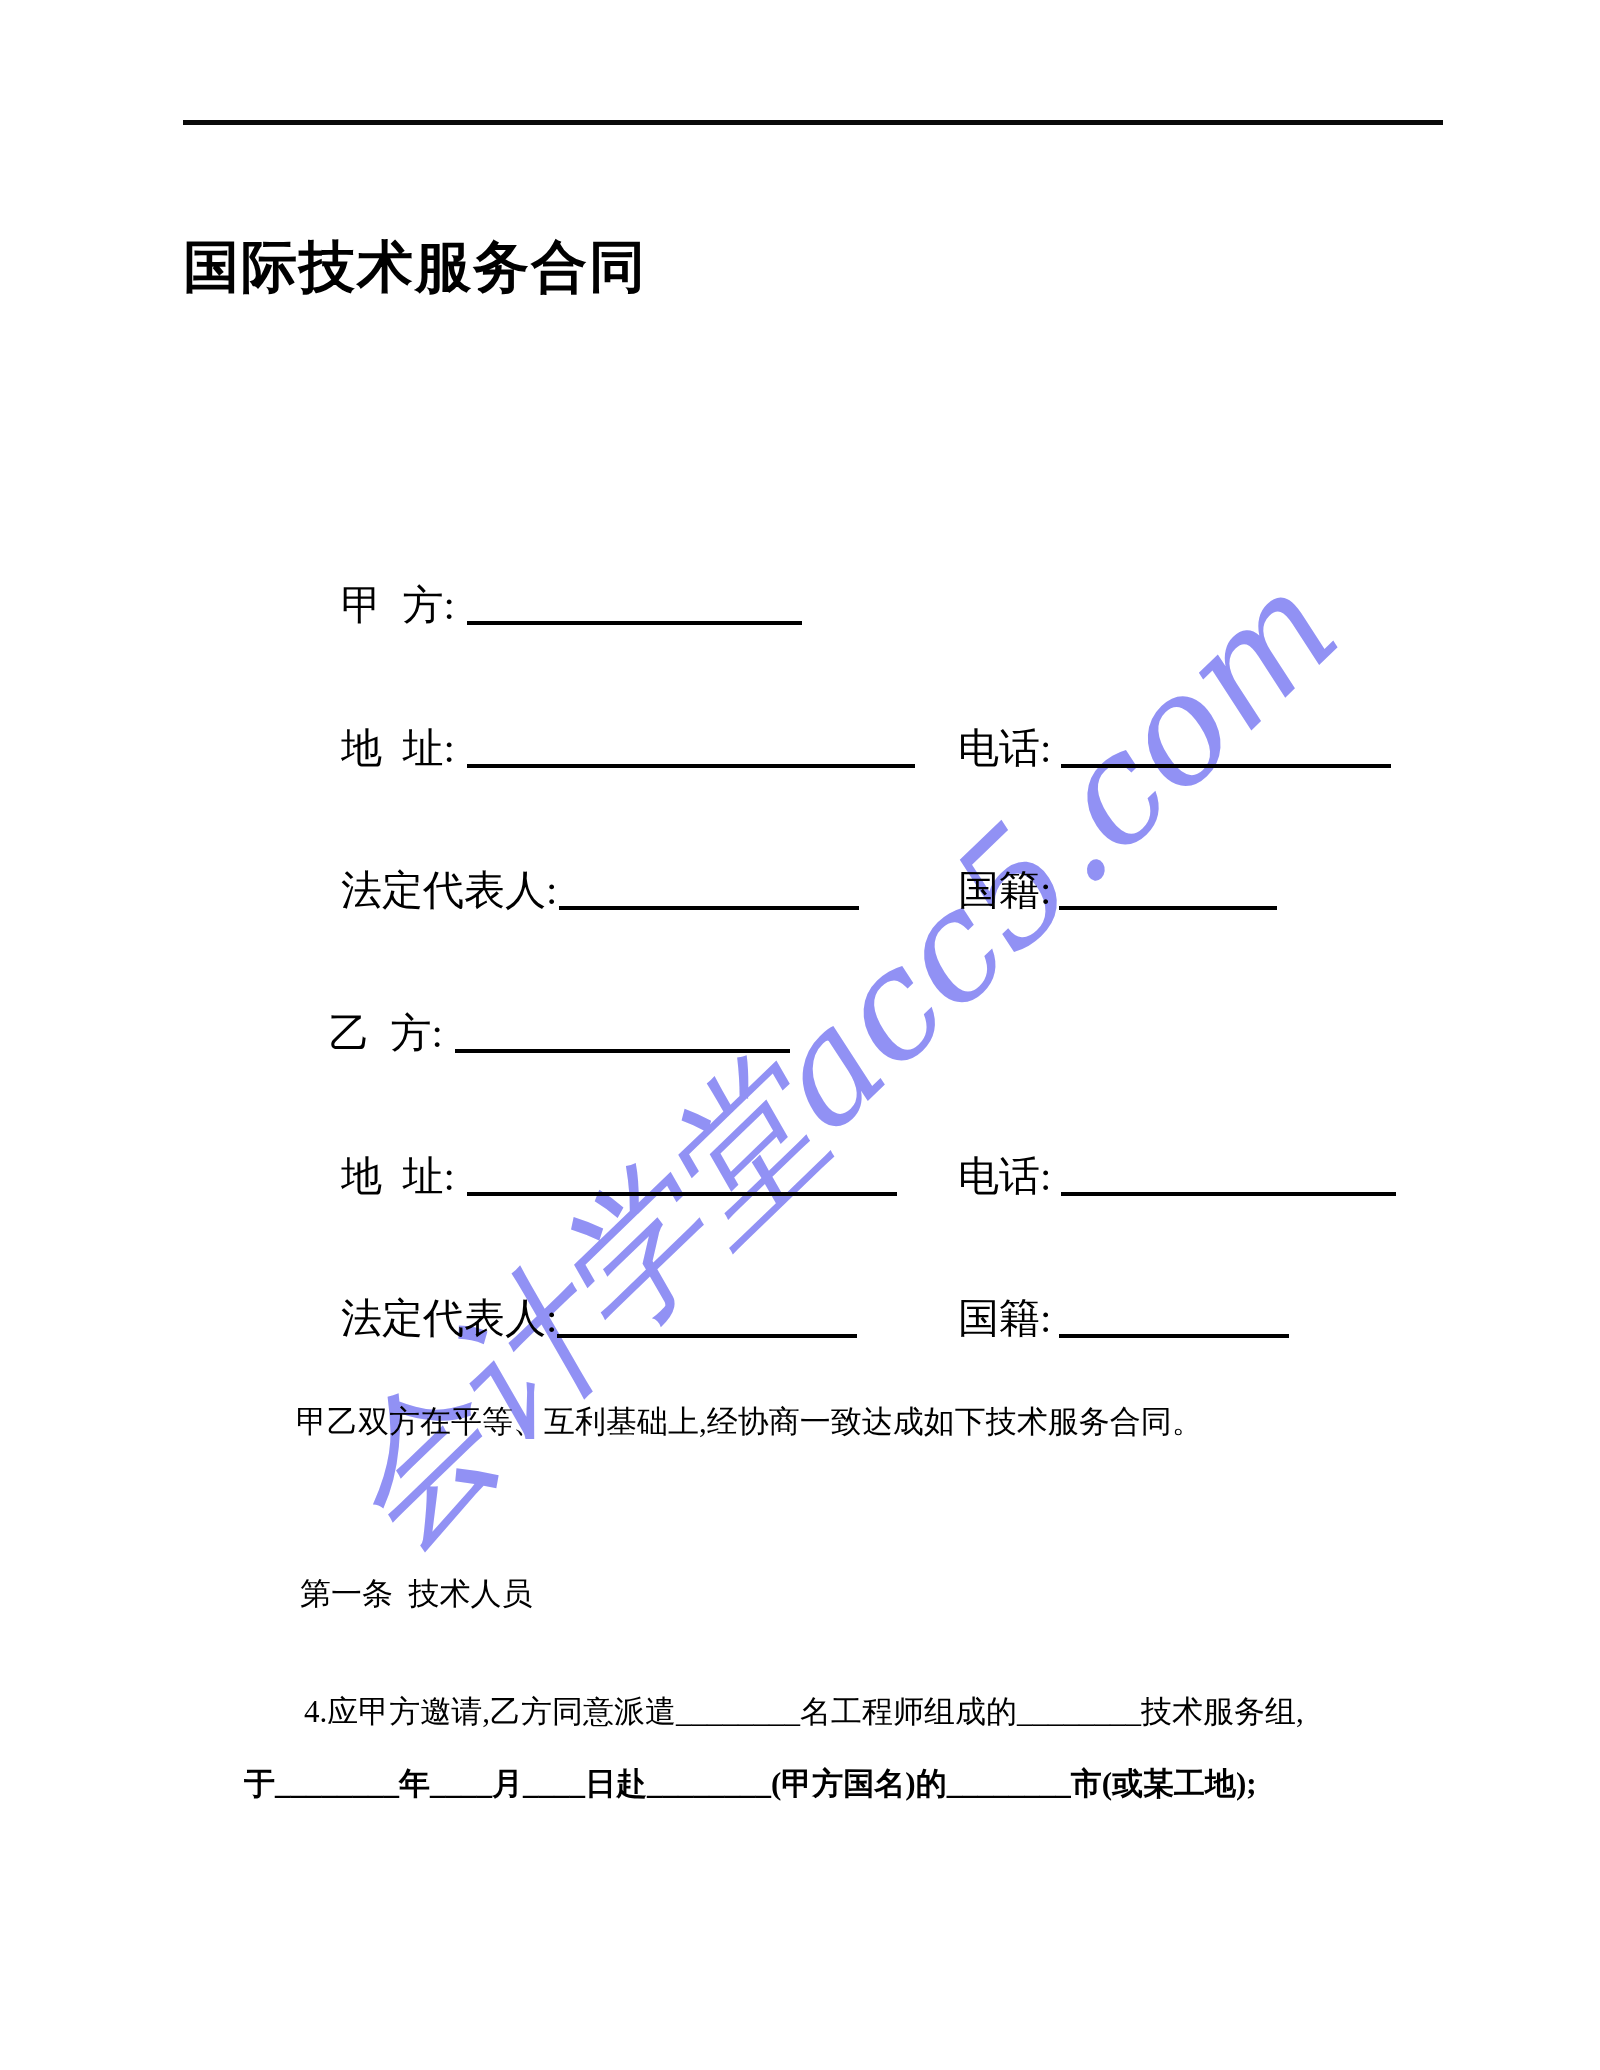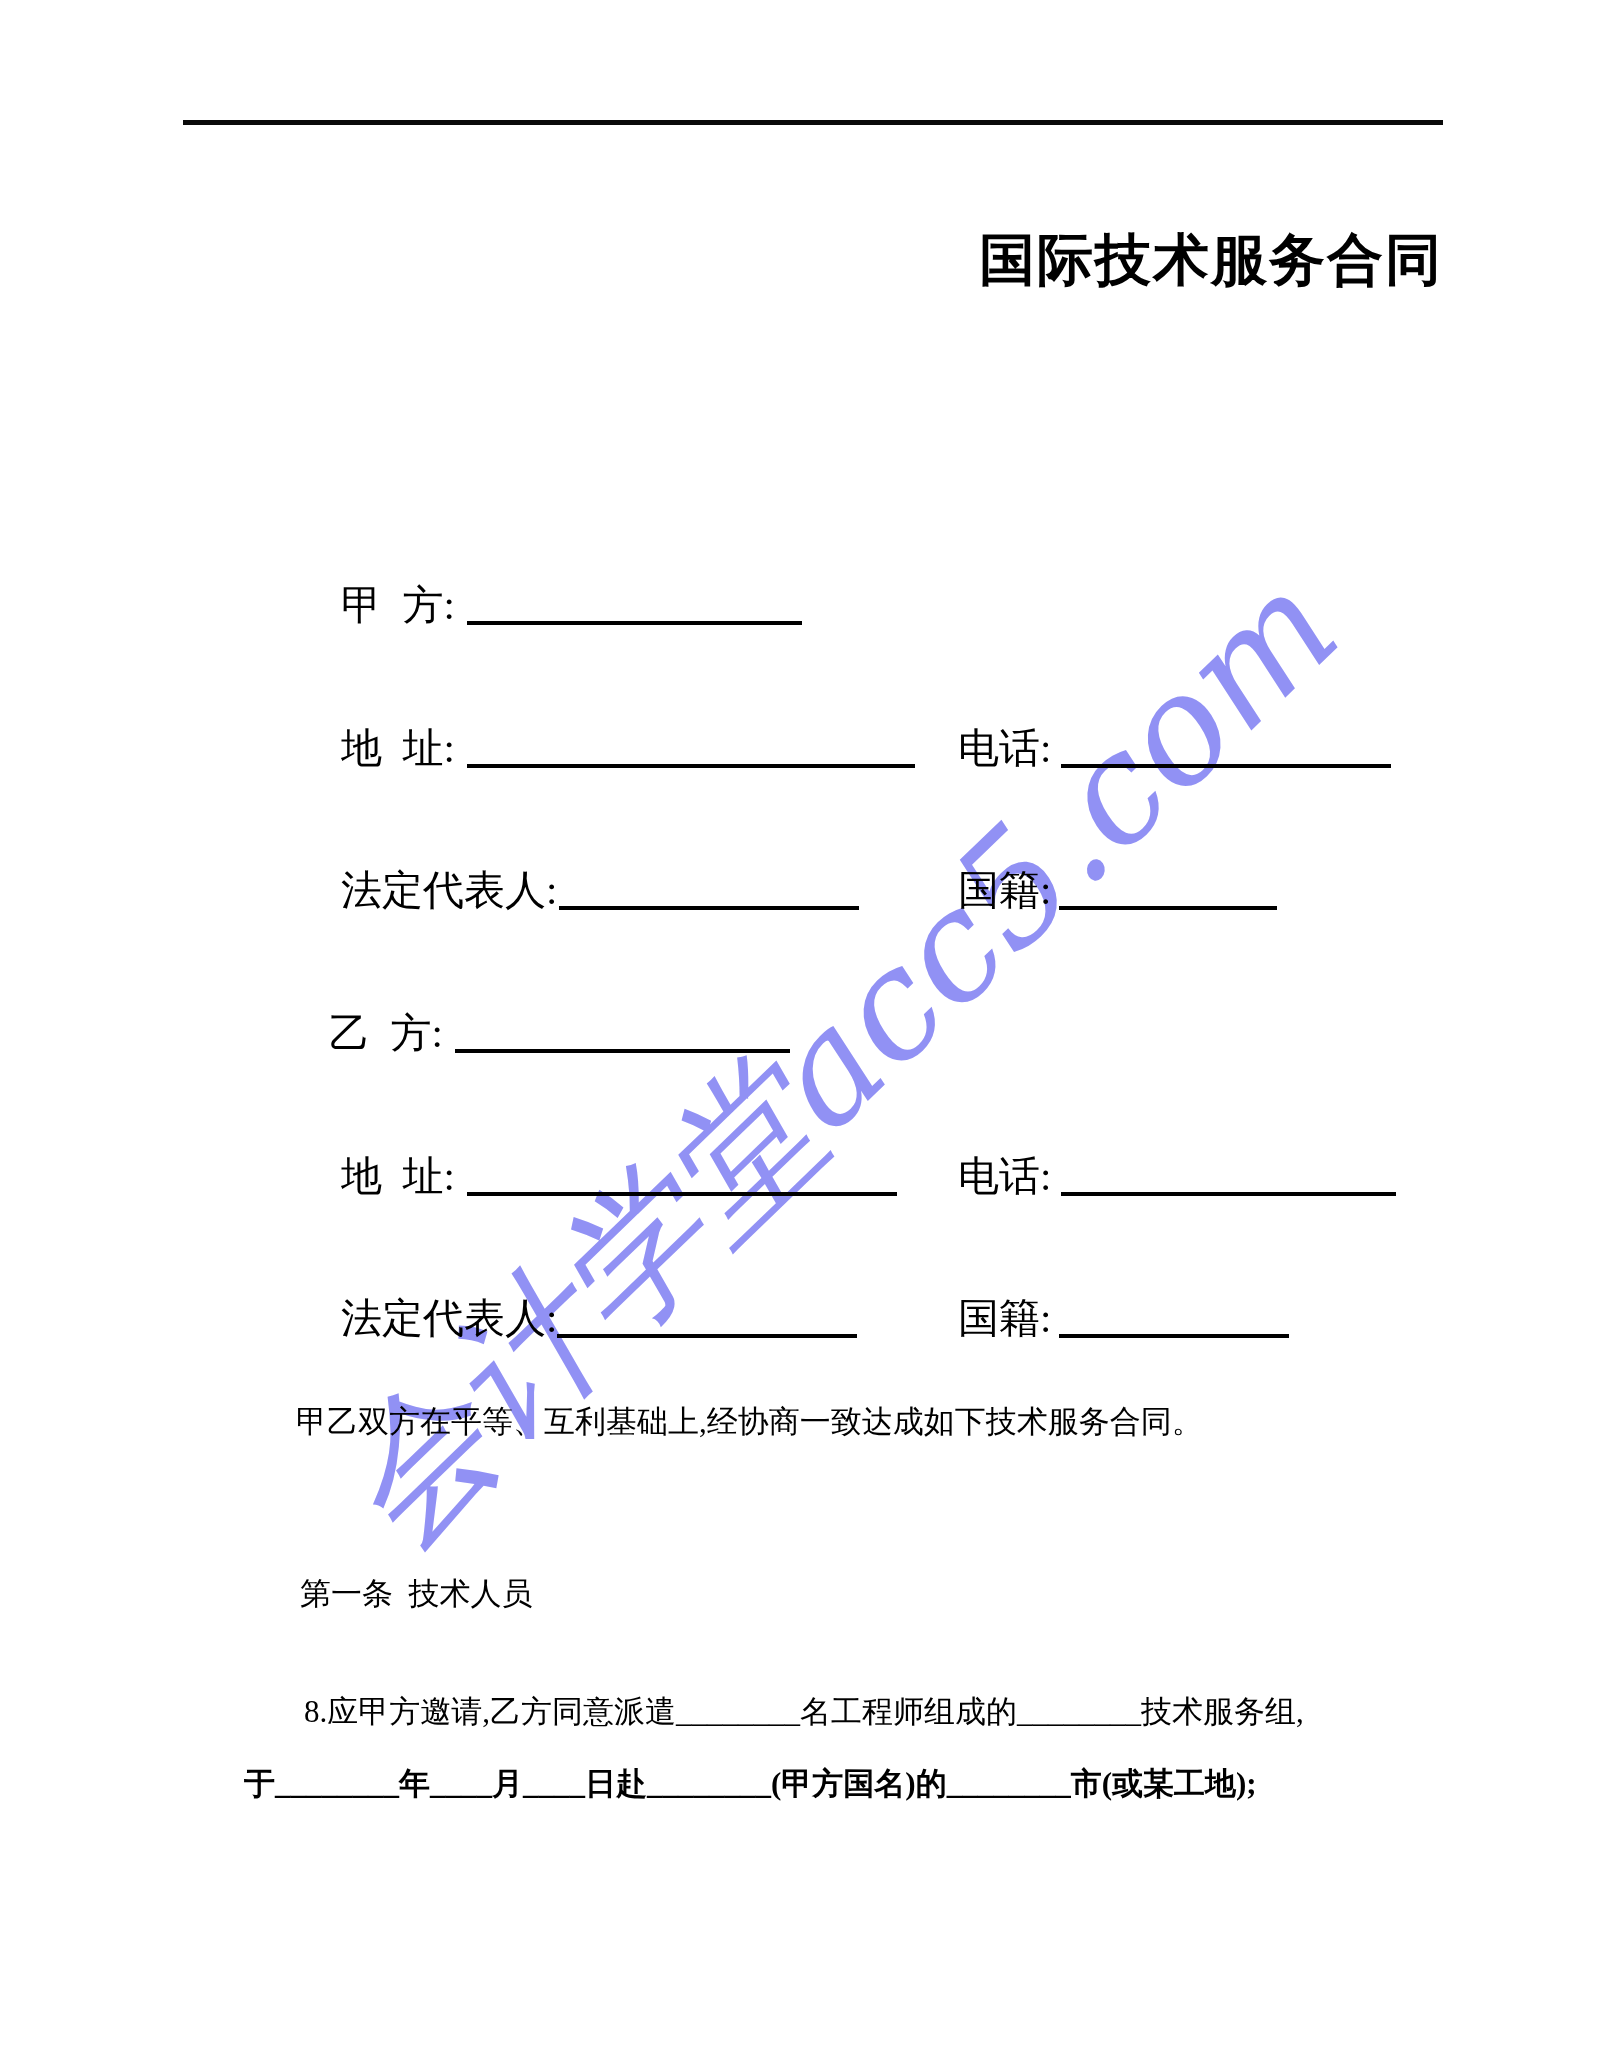--- a/index.html
+++ b/index.html
@@ -11,22 +11,22 @@
     font-family:"Liberation Serif","DejaVu Serif",serif;
     color:#000;
   }
   .rule{
     position:absolute;
     left:183px;top:120px;width:1260px;height:5px;
     background:#0a0a0a;
   }
   .title{
     position:absolute;
-    left:183px;top:185px;width:1260px;
-    text-align:right;
+    left:183px;top:192px;width:1260px;
+    text-align:left;
     font-family:"Liberation Sans","DejaVu Sans",sans-serif;
     font-weight:bold;
     font-size:56px;
     letter-spacing:2px;
     white-space:pre;
   }
   .watermark{
     position:absolute;
     left:180px;top:985px;width:1300px;
     text-align:center;
@@ -104,17 +104,17 @@
     <span>法定代表人:</span><span class="blank" style="width:300px;margin-left:0px;"></span>
   </div>
   <div class="row" style="left:917px;top:1258px;">
     <span>国籍:</span><span class="blank" style="width:230px;margin-left:8px;"></span>
   </div>
 
   <div class="para" style="left:296px;top:1400px;">甲乙双方在平等、互利基础上,经协商一致达成如下技术服务合同。</div>
 
   <div class="para" style="left:300px;top:1572px;">第一条  技术人员</div>
 
-  <div class="para" style="left:304px;top:1690px;">8.应甲方邀请,乙方同意派遣________名工程师组成的________技术服务组,</div>
+  <div class="para" style="left:304px;top:1690px;">4.应甲方邀请,乙方同意派遣________名工程师组成的________技术服务组,</div>
 
   <div class="para" style="left:244px;top:1762px;font-weight:bold;">于________年____月____日赴________(甲方国名)的________市(或某工地);</div>
 
 </div>
 
 </body></html>

